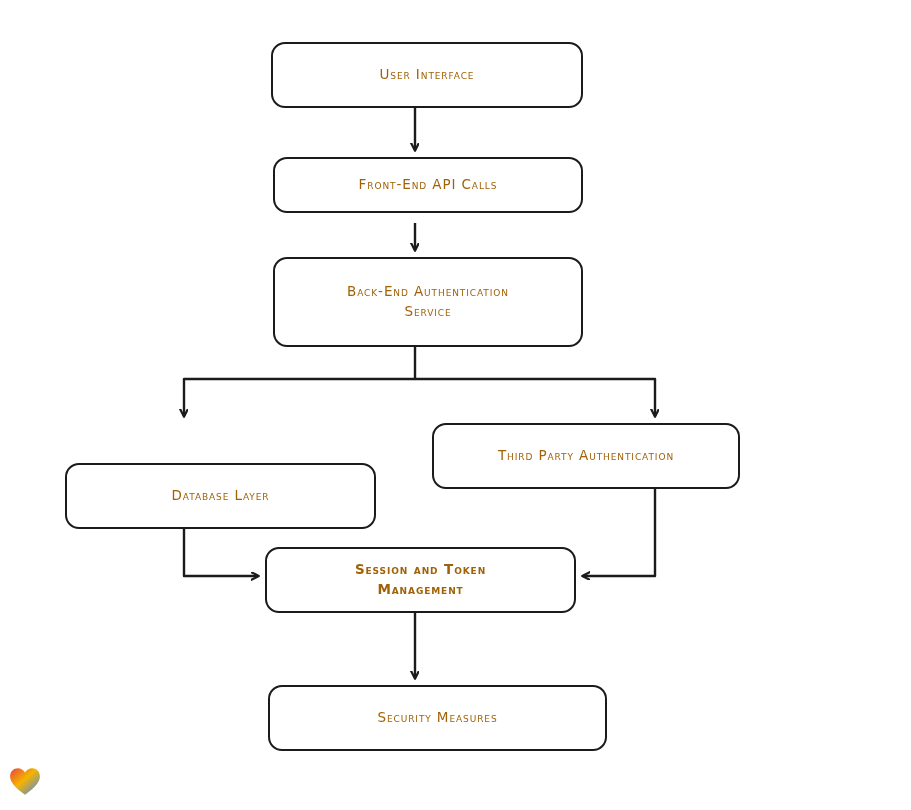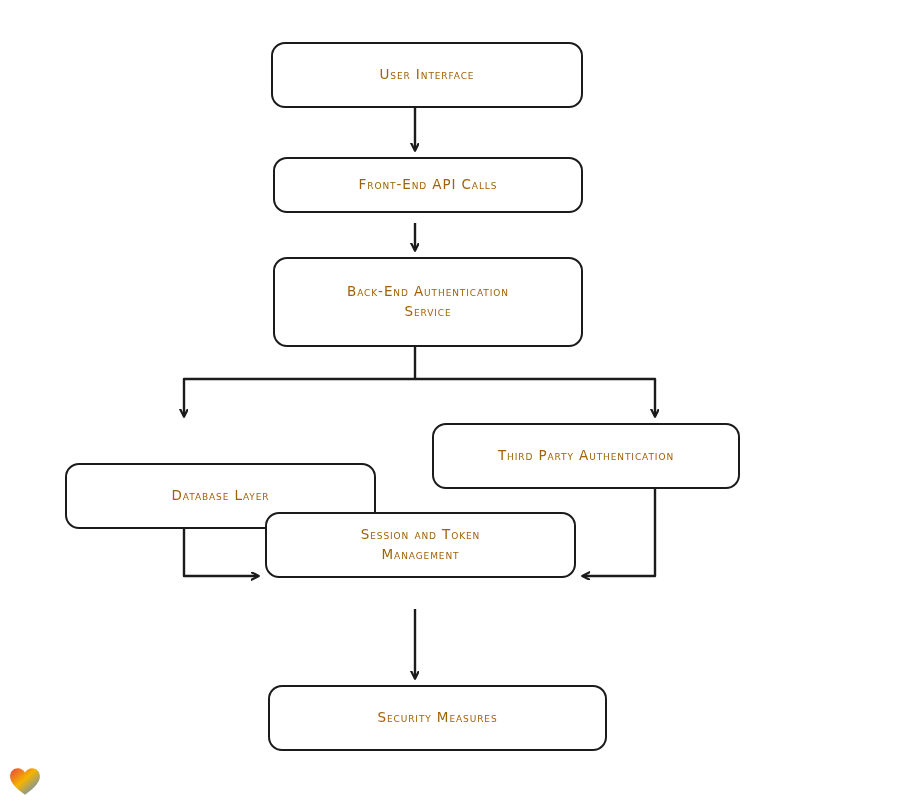--- a/index.html
+++ b/index.html
@@ -101,21 +101,21 @@
   </div>
 
   <div class="node" style="left:65px;top:423px;width:311px;height:66px;margin-top:40px;">
     <span>Database Layer</span>
   </div>
 
   <div class="node" style="left:432px;top:423px;width:308px;height:66px;">
     <span>Third Party Authentication</span>
   </div>
 
-  <div class="node" style="left:265px;top:512px;width:311px;height:66px;">
+  <div class="node" style="left:265px;top:547px;width:311px;height:66px;font-weight:bold;">
     <span>Session and Token
 Management</span>
   </div>
 
   <div class="node" style="left:268px;top:685px;width:339px;height:66px;">
     <span>Security Measures</span>
   </div>
 
   <svg class="heart" viewBox="0 0 32 32">
     <defs>

